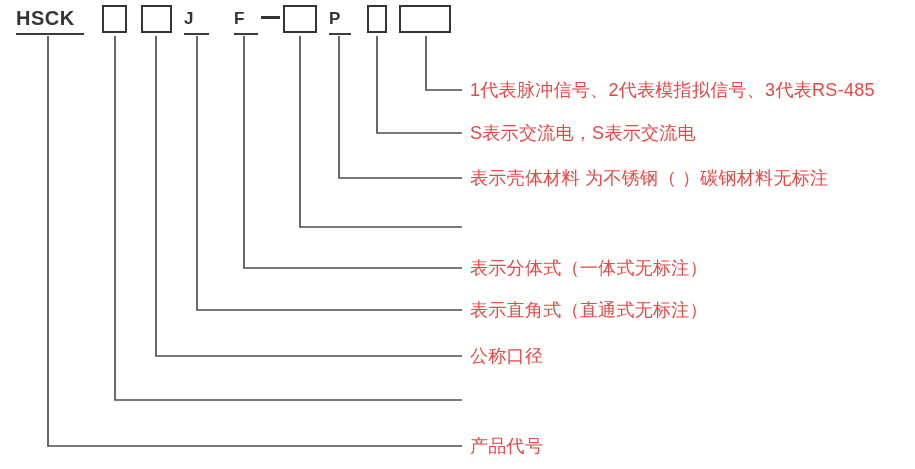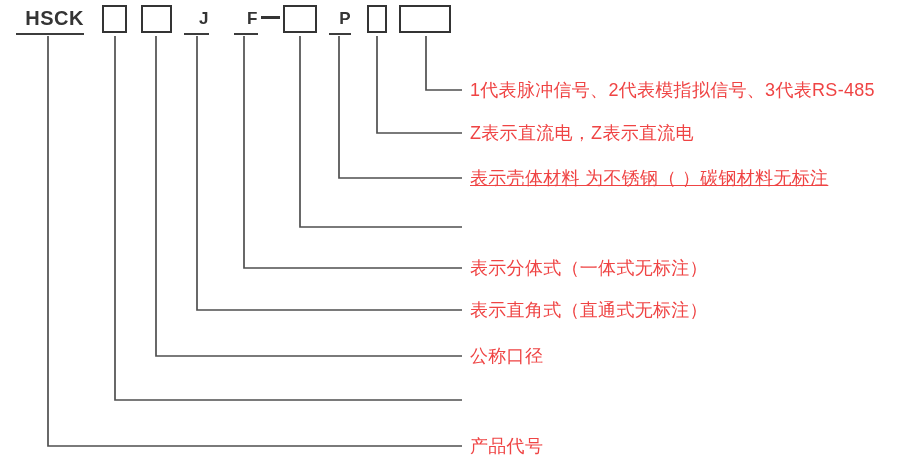--- a/index.html
+++ b/index.html
@@ -22,21 +22,21 @@
     top: 0;
     width: 915px;
     height: 469px;
     pointer-events: none;
   }
   .code-letter {
     position: absolute;
     top: 6px;
     height: 27px;
     line-height: 25px;
-    text-align: right;
+    text-align: left;
     font-weight: bold;
     font-size: 19px;
     color: #343434;
     border-bottom: 2px solid #3c3c3c;
     letter-spacing: 0.5px;
     white-space: nowrap;
   }
   .code-prefix {
     left: 16px;
     width: 68px;
@@ -70,21 +70,21 @@
     position: absolute;
     left: 470px;
     transform: translateY(-50%);
     font-size: 18px;
     color: #ef4444;
     white-space: nowrap;
     letter-spacing: 0.3px;
   }
   .lbl-0 { top: 90px; }
   .lbl-1 { top: 133px; }
-  .lbl-2 { top: 178px; text-decoration: underline; }
+  .lbl-2 { top: 178px; }
   .lbl-3 { top: 227px; }
   .lbl-4 { top: 268px; }
   .lbl-5 { top: 310px; }
   .lbl-6 { top: 356px; }
   .lbl-7 { top: 400px; }
   .lbl-8 { top: 446px; text-align: right; }
 </style>
 </head>
 <body>
 
@@ -109,20 +109,20 @@
   <div class="blank-box box-diameter"></div>
   <div class="code-letter letter-j">J</div>
   <div class="code-letter letter-f">F</div>
   <div class="dash-sep"></div>
   <div class="blank-box box-pressure"></div>
   <div class="code-letter letter-p">P</div>
   <div class="blank-box box-power"></div>
   <div class="blank-box box-signal"></div>
 
   <div class="desc-label lbl-0">1代表脉冲信号、2代表模指拟信号、3代表RS-485</div>
-  <div class="desc-label lbl-1">Z表示直流电，Z表示直流电</div>
+  <div class="desc-label lbl-1">S表示交流电，S表示交流电</div>
   <div class="desc-label lbl-2">表示壳体材料 为不锈钢（ ）碳钢材料无标注</div>
   <div class="desc-label lbl-4">表示分体式（一体式无标注）</div>
   <div class="desc-label lbl-6">公称口径</div>
   <div class="desc-label lbl-5">表示直角式（直通式无标注）</div>
   <div class="desc-label lbl-8">产品代号</div>
 
 </div>
 
 </body></html>

